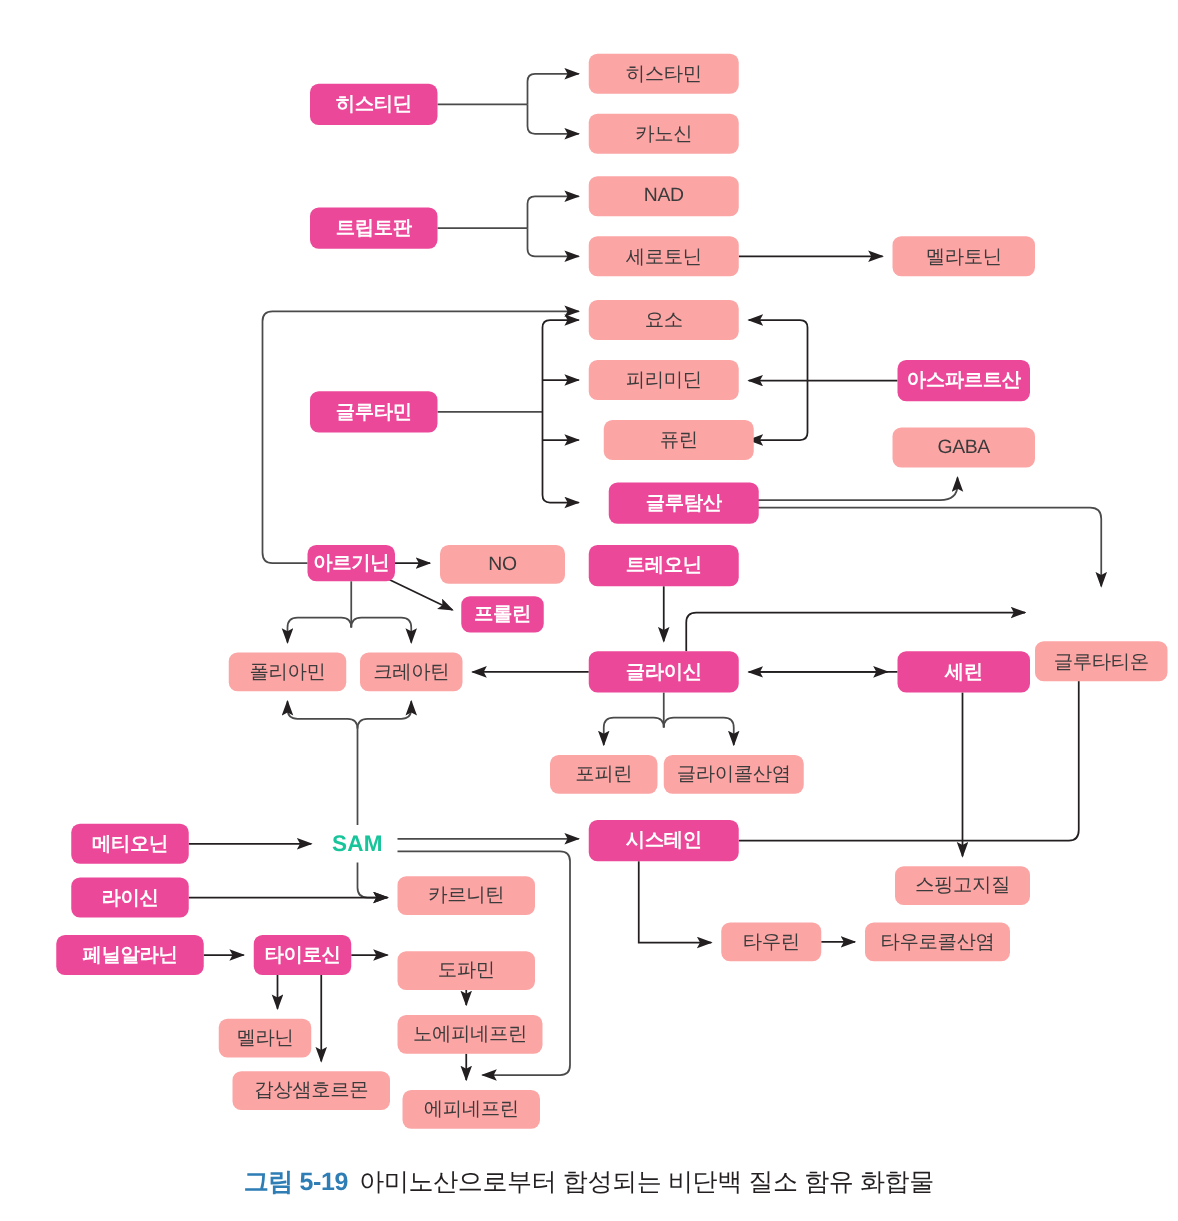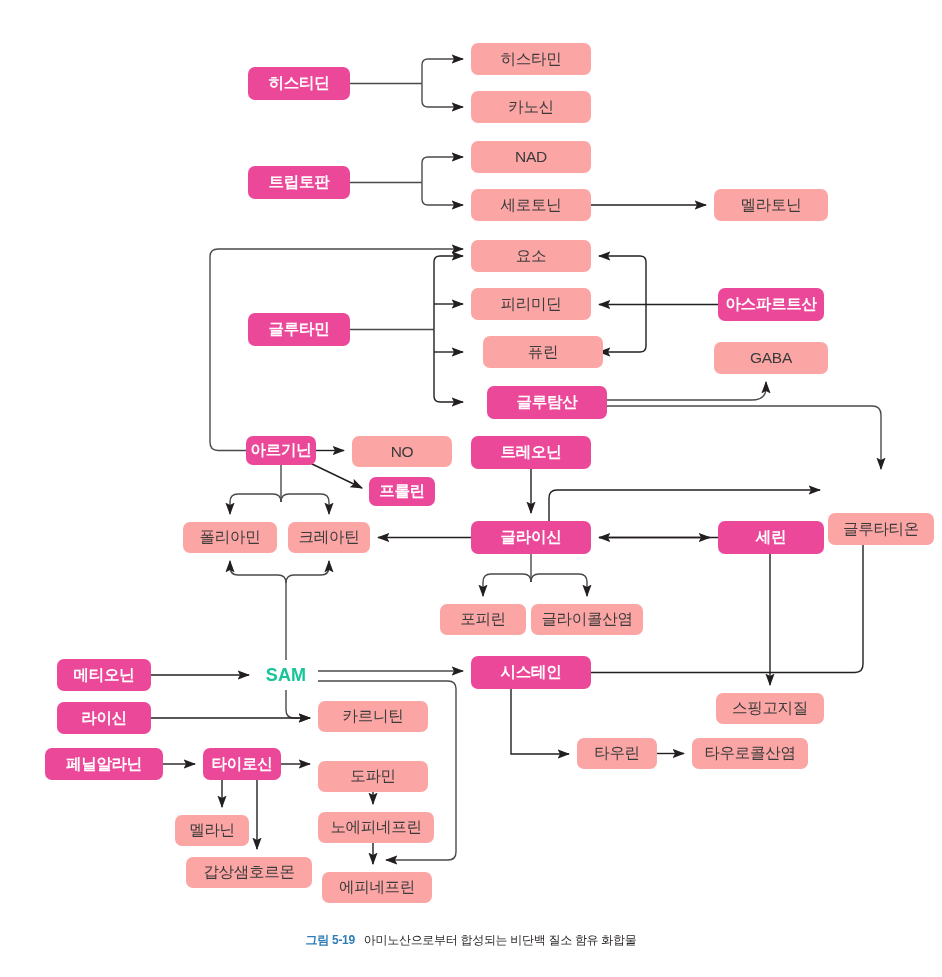--- a/index.html
+++ b/index.html
@@ -48,21 +48,21 @@
     font-weight:bold;
     font-size:18px;
     letter-spacing:0.2px;
   }
   .caption{
     position:absolute;
     left:0;
     top:932px;
     width:942px;
     text-align:center;
-    font-size:12px;
+    font-size:20px;
     color:#231f20;
     letter-spacing:-0.3px;
     z-index:4;
   }
   .caption .fignum{
     color:#2e7db5;
     font-weight:bold;
     margin-right:9px;
   }
 </style>

